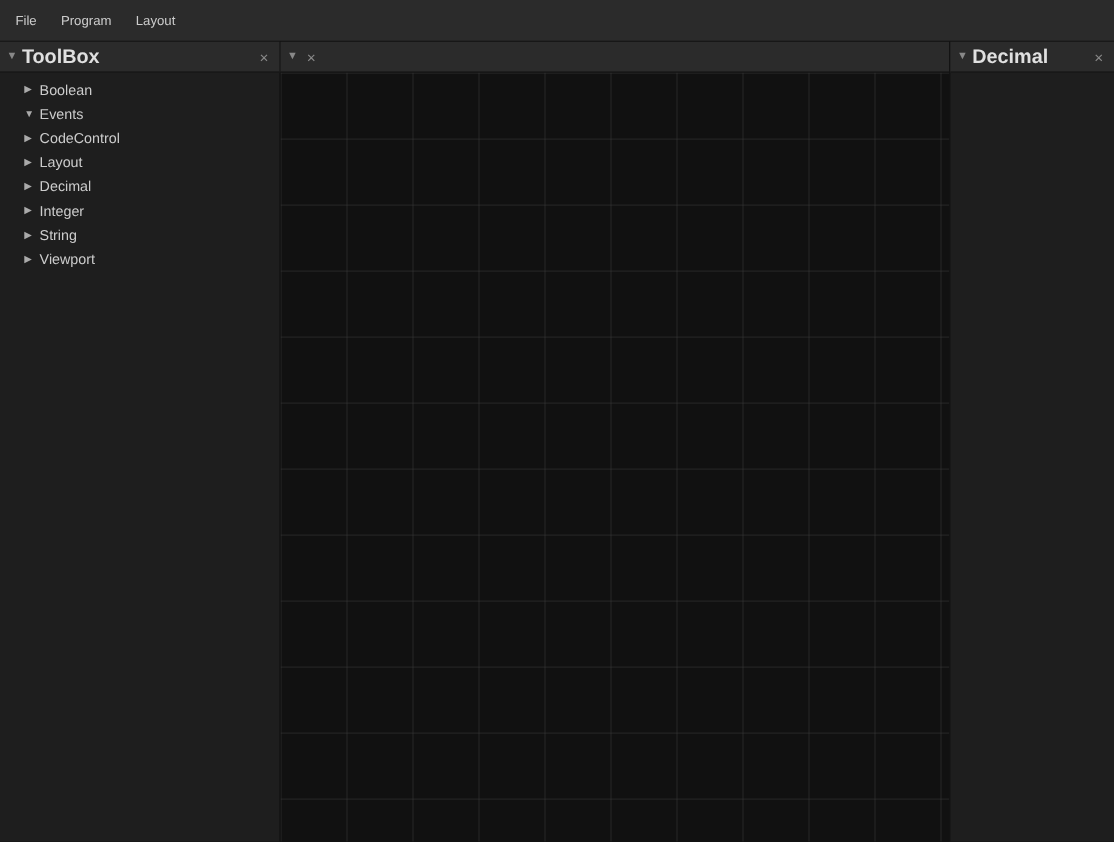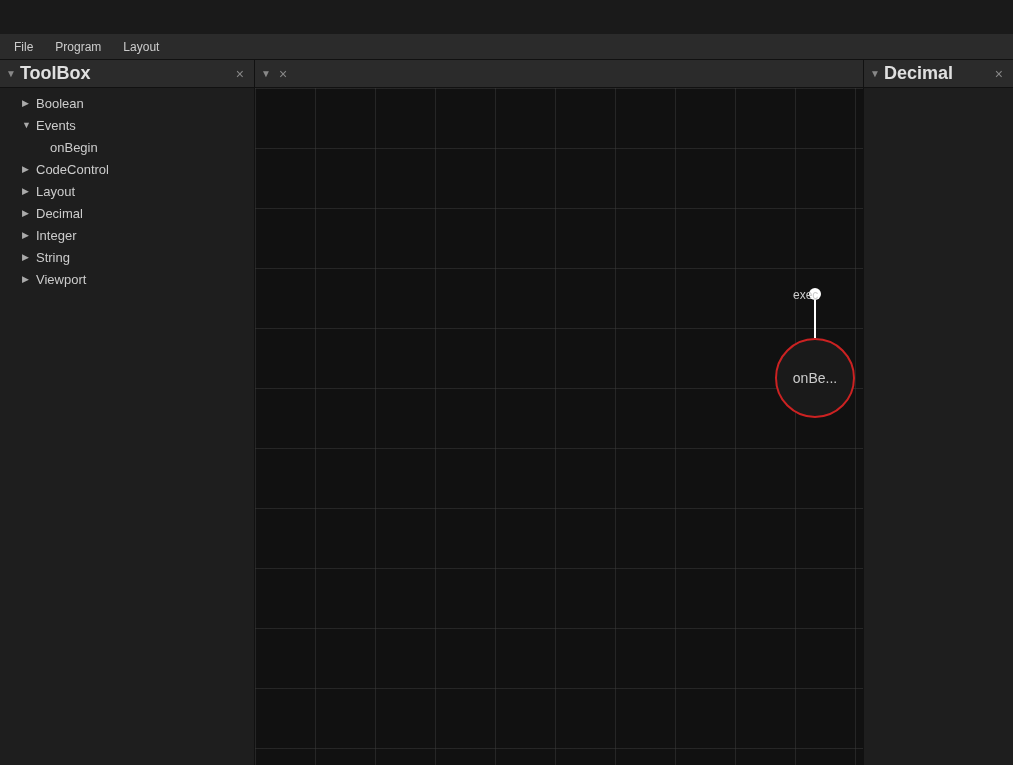--- a/index.html
+++ b/index.html
@@ -11,25 +11,24 @@
       width: 1013px;
       height: 765px;
       overflow: hidden;
     }
 
     
     .menu-bar {
       display: flex;
       align-items: center;
       background: #2b2b2b;
-      height: 26px;
+      height: 38px;
       border-bottom: 1px solid #111;
       padding: 0 4px;
       gap: 2px;
-      margin-top: 34px;
     }
     .menu-item {
       padding: 2px 10px;
       cursor: pointer;
       color: #cccccc;
       font-size: 12px;
     }
 
     
     .panels-row {
@@ -204,24 +203,20 @@
       <div class="tree-item depth-1">
         <span class="tree-arrow">▶</span>
         <span>Boolean</span>
       </div>
 
       <div class="tree-item depth-1">
         <span class="tree-arrow">▼</span>
         <span>Events</span>
       </div>
 
-      <div class="tree-item depth-2">
-        <span class="tree-arrow"></span>
-        <span>onBegin</span>
-      </div>
 
       <div class="tree-item depth-1">
         <span class="tree-arrow">▶</span>
         <span>CodeControl</span>
       </div>
 
       <div class="tree-item depth-1">
         <span class="tree-arrow">▶</span>
         <span>Layout</span>
       </div>
@@ -249,30 +244,20 @@
   </div>
 
   <div class="viewport-panel">
     <div class="panel-header">
       <span class="panel-header-icon">▼</span>
       <span class="panel-close-btn">×</span>
     </div>
     <div class="viewport-canvas">
       <div class="grid-bg"></div>
 
-      <div class="viewport-node">
-        <div style="position:relative; display:flex; flex-direction:column; align-items:center;">
-          <span class="node-exec-label">exec</span>
-          <div class="node-exec-dot"></div>
-          <div class="node-exec-line"></div>
-          <div class="node-circle">
-            <span>onBe...</span>
-          </div>
-        </div>
-      </div>
     </div>
   </div>
 
   <div class="details-panel">
     <div class="panel-header">
       <span class="panel-header-icon">▼</span>
       <span class="panel-header-title">Decimal</span>
       <span class="panel-close-btn">×</span>
     </div>
   </div>

